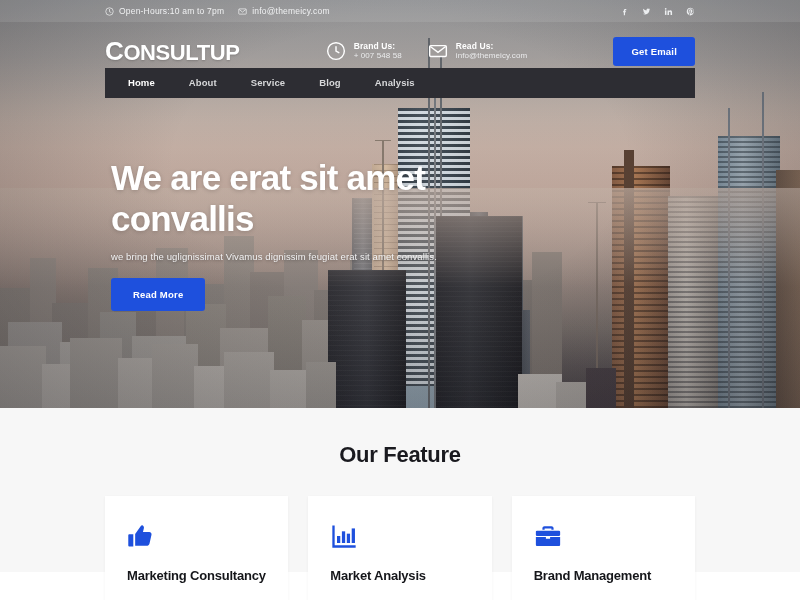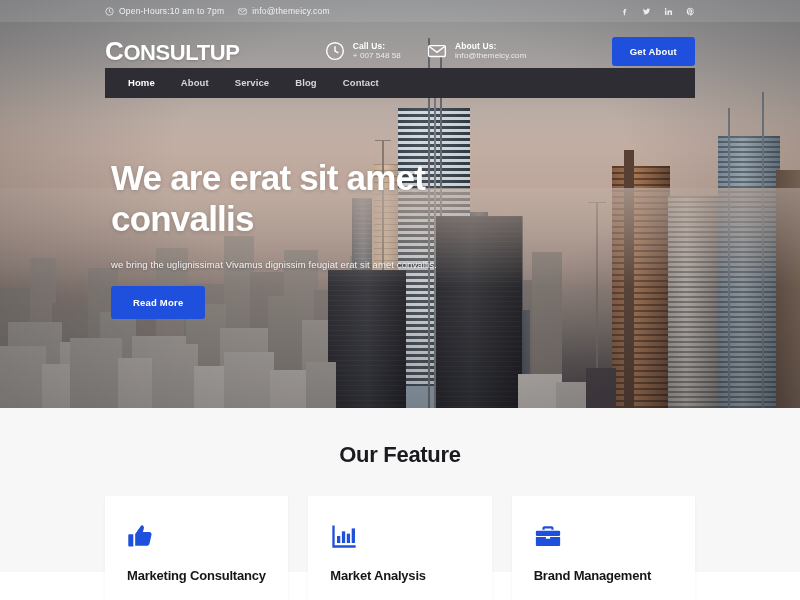--- a/index.html
+++ b/index.html
@@ -94,21 +94,21 @@
     padding: 9px 18px; border-radius: 3px; cursor: pointer;
     letter-spacing: .2px;
   }
 
   
   .navbar {
     position: absolute; top: 68px; left: 105px; width: 590px; height: 30px;
     background: #2d2d33; z-index: 20;
     display: flex; align-items: center;
   }
-  .nav-list { display: flex; align-items: center; gap: 0; padding-left: 10px; }
+  .nav-list { display: flex; align-items: center; gap: 8px; padding-left: 10px; }
   .nav-item {
     color: #d7d8da; font-size: 9.5px; font-weight: bold;
     padding: 0 13px; line-height: 30px; cursor: pointer;
     display: flex; align-items: center; gap: 4px; letter-spacing: .1px;
   }
   .nav-item.active { color: #ffffff; }
   .caret {
     width: 0; height: 0; border-left: 3px solid transparent;
     border-right: 3px solid transparent; border-top: 3.5px solid #d7d8da;
     display: inline-block; margin-top: 1px;
@@ -117,21 +117,21 @@
   
   .hero-content {
     position: absolute; left: 111px; top: 158px; width: 420px; z-index: 15;
   }
   .hero-title {
     color: #ffffff; font-size: 35px; font-weight: bold;
     line-height: 1.16; letter-spacing: -0.8px;
     text-shadow: 0 1px 4px rgba(0,0,0,.18);
   }
   .hero-sub {
-    color: #f2f2f3; font-size: 9.5px; margin-top: 20px;
+    color: #f2f2f3; font-size: 9.5px; margin-top: 12px;
     letter-spacing: .1px; text-shadow: 0 1px 3px rgba(0,0,0,.35);
   }
   .btn-read {
     margin-top: 16px; background: #1e50dd; color: #fff; border: 0;
     font-family: inherit; font-size: 9.5px; font-weight: bold;
     padding: 11px 22px; border-radius: 3px; cursor: pointer; letter-spacing: .2px;
   }
 
   
   .features {
@@ -311,59 +311,59 @@
 
         <div class="hdr-mid">
           <div class="hdr-contact">
             <span class="hdr-ic">
               <svg viewBox="0 0 24 24">
                 <circle cx="12" cy="12" r="10" fill="none" stroke="#ffffff" stroke-width="1.7"></circle>
                 <path d="M12 6.8v5.4l3.4 1.8" fill="none" stroke="#ffffff" stroke-width="1.7" stroke-linecap="round"></path>
               </svg>
             </span>
             <div class="hdr-txt">
-              <div class="hdr-title">Call Us:</div>
+              <div class="hdr-title">Brand Us:</div>
               <div class="hdr-sub">+ 007 548 58</div>
             </div>
           </div>
 
           <div class="hdr-contact">
             <span class="hdr-ic">
               <svg viewBox="0 0 24 24">
                 <rect x="2" y="5.5" width="20" height="13" rx="1.4" fill="none" stroke="#ffffff" stroke-width="1.7"></rect>
                 <path d="M2.8 6.6L12 13.6l9.2-7" fill="none" stroke="#ffffff" stroke-width="1.7"></path>
               </svg>
             </span>
             <div class="hdr-txt">
-              <div class="hdr-title">About Us:</div>
+              <div class="hdr-title">Read Us:</div>
               <div class="hdr-sub">info@themeicy.com</div>
             </div>
           </div>
         </div>
 
-        <button class="btn-quote">Get About</button>
+        <button class="btn-quote">Get Email</button>
       </div>
     </div>
 
     <nav class="navbar">
       <div class="nav-list">
         <div class="nav-item active">
           <span>Home</span>
         </div>
         <div class="nav-item">
           <span>About</span>
         </div>
         <div class="nav-item">
           <span>Service</span>
         </div>
         <div class="nav-item">
           <span>Blog</span>
         </div>
         <div class="nav-item">
-          <span>Contact</span>
+          <span>Analysis</span>
         </div>
       </div>
     </nav>
 
     <div class="hero-content">
       <h1 class="hero-title">
         <span>We are erat sit amet</span><br>
         <span>convallis</span>
       </h1>
       <p class="hero-sub">we bring the uglignissimat Vivamus dignissim feugiat erat sit amet convallis.</p>

